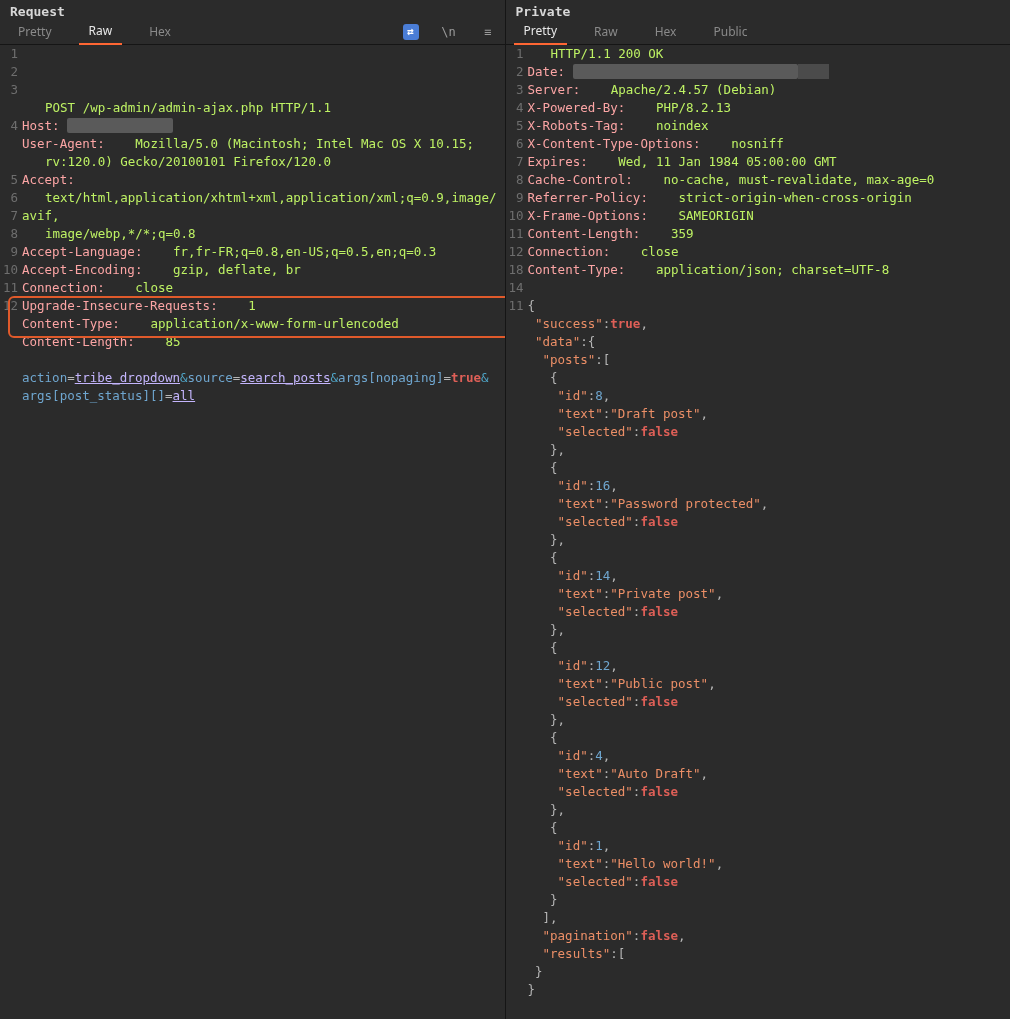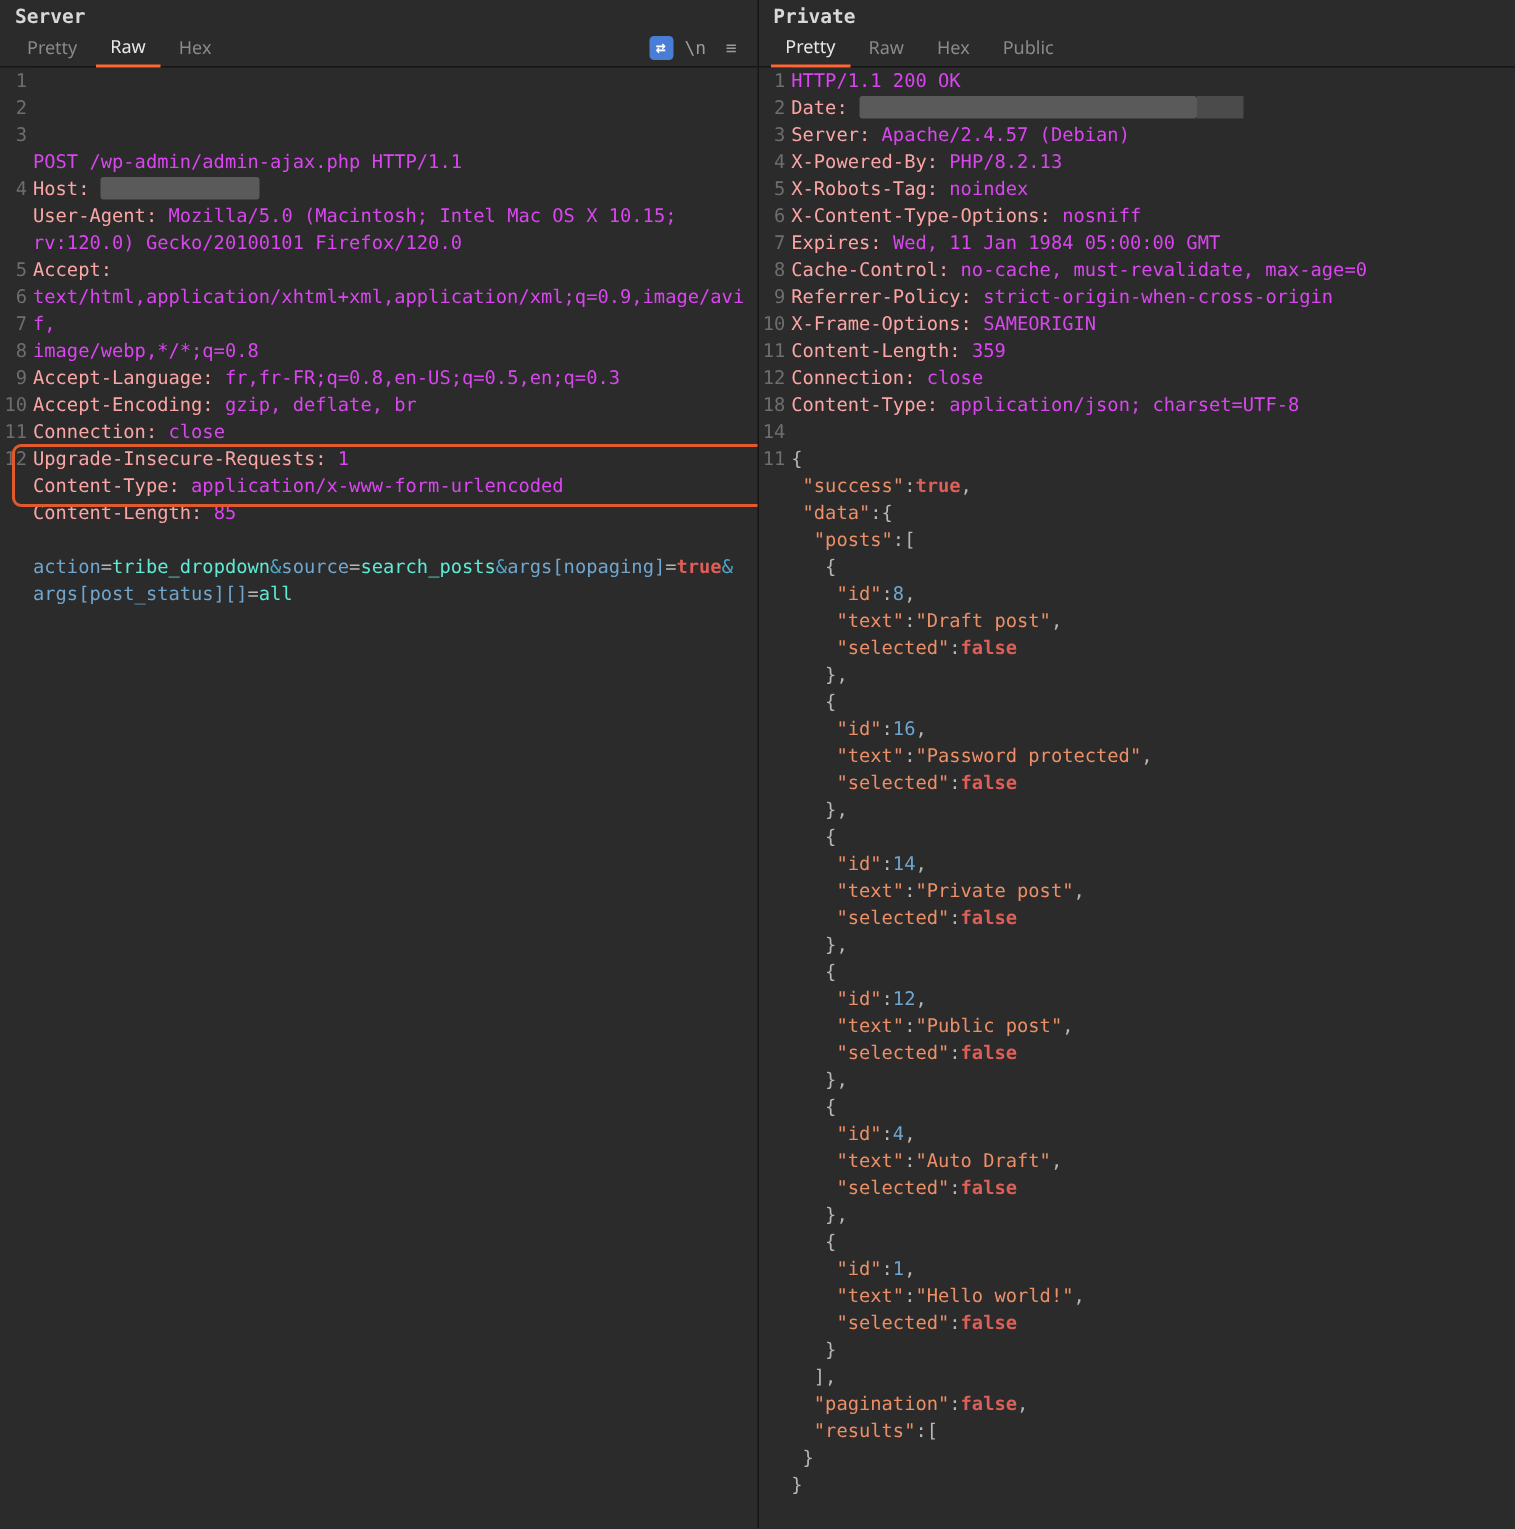--- a/index.html
+++ b/index.html
@@ -25,21 +25,21 @@
     font-weight: bold;
     color: #d8d8d8;
     font-size: 13px;
   }
   .tabs {
     display: flex;
     align-items: center;
     padding: 0 8px;
     height: 26px;
     border-bottom: 1px solid #151515;
-    gap: 2px;
+    gap: 17px;
   }
   .tab {
     padding: 4px 10px;
     color: #8a8a8a;
     cursor: pointer;
     font-family: -apple-system, system-ui, sans-serif;
     font-size: 12px;
   }
   .tab.active {
     color: #e8e8e8;
@@ -80,41 +80,41 @@
     word-break: break-all;
     position: relative;
     padding-right: 6px;
   }
   .hdr-key { color: #fca5a5; }
   .str     { color: #ec8f67; }
   .num     { color: #6fa6cf; }
   .kw      { color: #de5f57; font-weight: bold; }
   .amp     { color: #4fa5c7; }
   .param   { color: #6fa6cf; }
-  .val     { color: #5eead4; }
+  .val     { color: #c4b5fd; text-decoration: underline; }
   .punct   { color: #b6b6b6; }
-  .plain   { color: #d946ef; }
+  .plain   { color: #bef264; margin-left: 23px; }
   .redact  { background: #5a5a5a; color: #5a5a5a; border-radius: 2px; }
   .redact2 { background: #4b4b4b; color: #4b4b4b; }
   .hl-box {
     position: absolute;
     border: 2px solid #e05a2b;
     border-radius: 6px;
     pointer-events: none;
   }
   .indent1 { padding-left: 1ch; }
   .indent2 { padding-left: 2ch; }
   .indent3 { padding-left: 3ch; }
   .indent4 { padding-left: 4ch; }
 </style>
 </head>
 <body>
 
 <div class="pane pane-left">
-  <div class="pane-header">Server</div>
+  <div class="pane-header">Request</div>
   <div class="tabs">
     <div class="tab">Pretty</div>
     <div class="tab active">Raw</div>
     <div class="tab">Hex</div>
     <div class="tab-spacer"></div>
     <span class="tab-icon blue">⇄</span>
     <span class="tab-icon">\n</span>
     <span class="tab-icon">≡</span>
   </div>
   <div class="editor">

